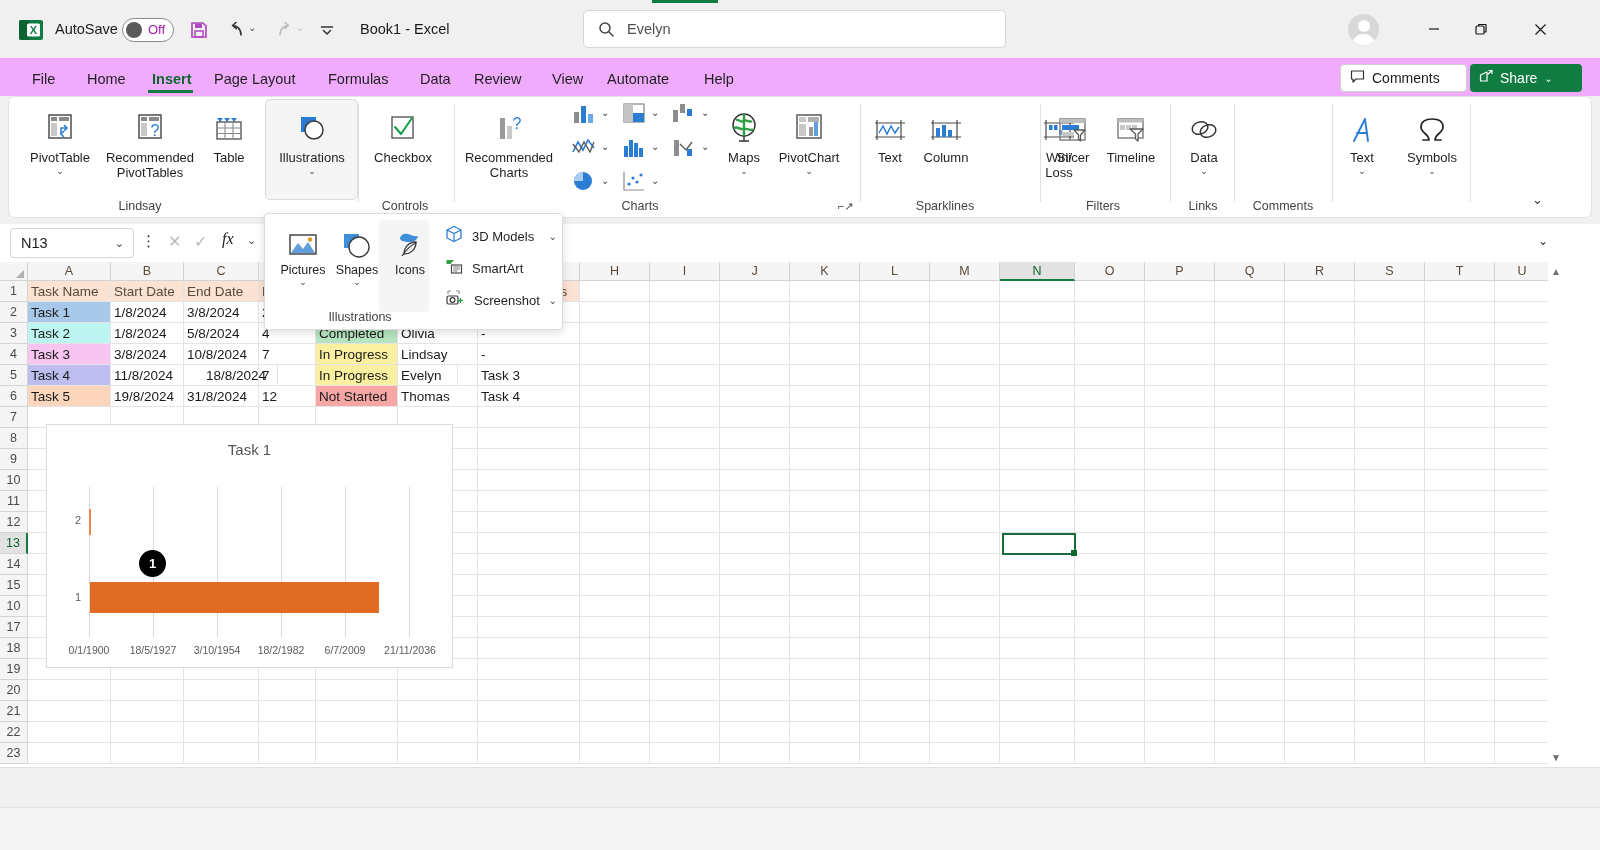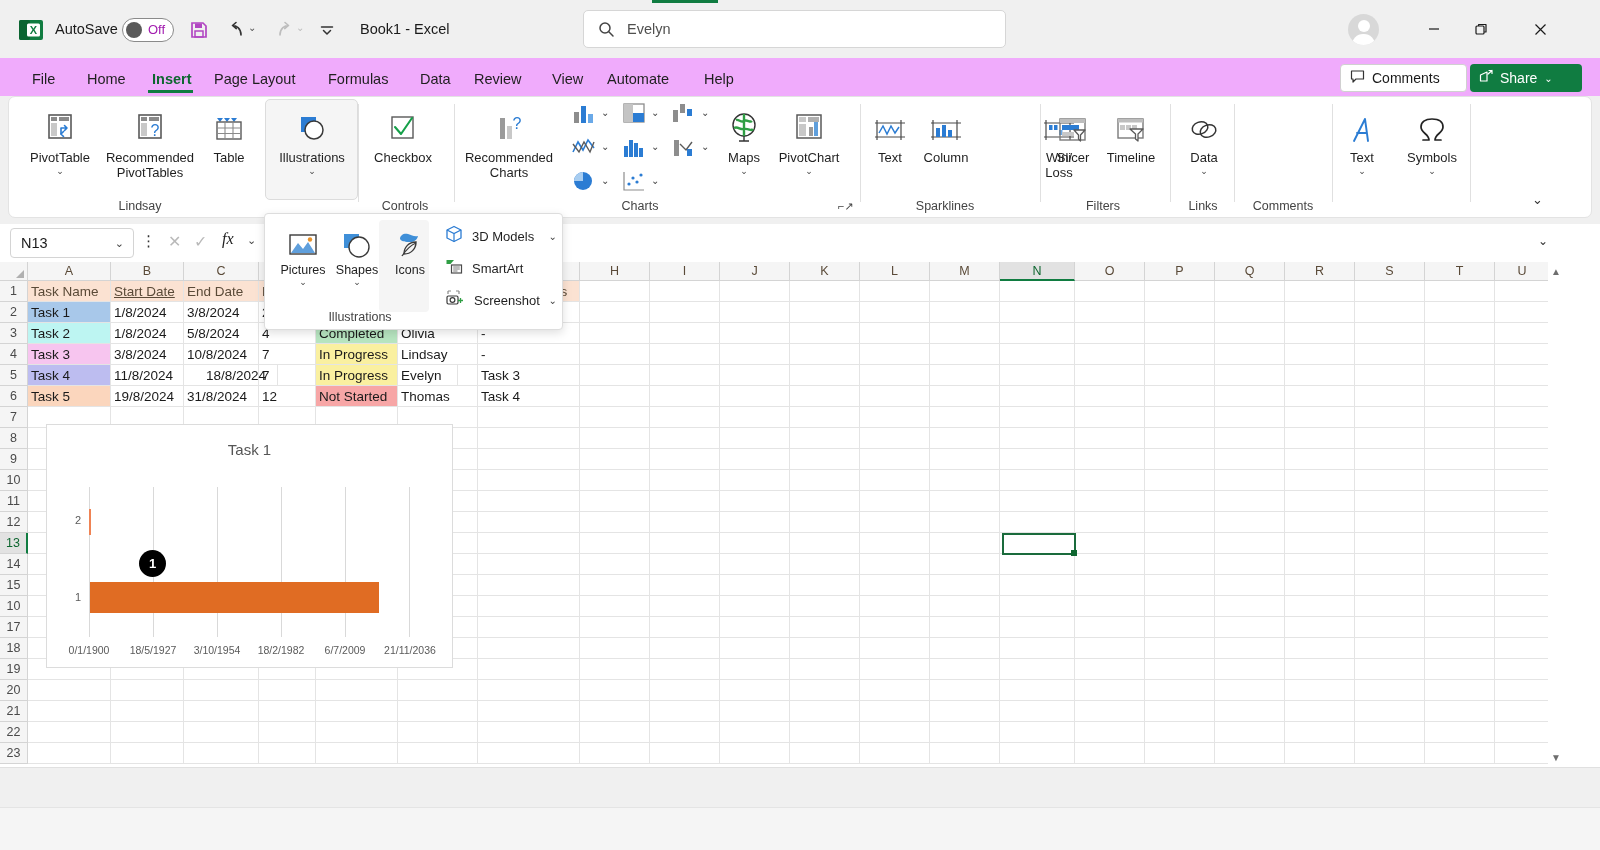--- a/index.html
+++ b/index.html
@@ -1146,21 +1146,21 @@
         <div class="cell" style="left:1075px;top:481px;width:70px;"></div>
         <div class="cell" style="left:1145px;top:481px;width:70px;"></div>
         <div class="cell" style="left:1215px;top:481px;width:70px;"></div>
         <div class="cell" style="left:1285px;top:481px;width:70px;"></div>
         <div class="cell" style="left:1355px;top:481px;width:70px;"></div>
         <div class="cell" style="left:1425px;top:481px;width:70px;"></div>
         <div class="cell" style="left:1495px;top:481px;width:55px;"></div>
       </div>
 
     <div class="cell hdr" style="left:28px;  top:19px; width:83px;  background:#fbe2d2;">Task Name</div>
-    <div class="cell hdr" style="left:111px; top:19px; width:73px;  background:#fbe2d2;text-decoration:underline;">Start Date</div>
+    <div class="cell hdr" style="left:111px; top:19px; width:73px;  background:#fbe2d2;">Start Date</div>
     <div class="cell hdr" style="left:184px; top:19px; width:75px;  background:#fbe2d2;">End Date</div>
     <div class="cell hdr" style="left:259px; top:19px; width:57px;  background:#fbe2d2;">Duration</div>
     <div class="cell hdr" style="left:316px; top:19px; width:82px;  background:#fbe2d2;">Status</div>
     <div class="cell hdr" style="left:398px; top:19px; width:80px;  background:#fbe2d2;">Assigned To</div>
     <div class="cell hdr" style="left:478px; top:19px; width:102px; background:#fbe2d2;">Dependencies</div>
 
     <div class="cell" style="left:28px;  top:40px; width:83px;  background:#a8c8ea;">Task 1</div>
     <div class="cell" style="left:111px; top:40px; width:73px;">1/8/2024</div>
     <div class="cell" style="left:184px; top:40px; width:75px;">3/8/2024</div>
     <div class="cell" style="left:259px; top:40px; width:57px;">2</div>

